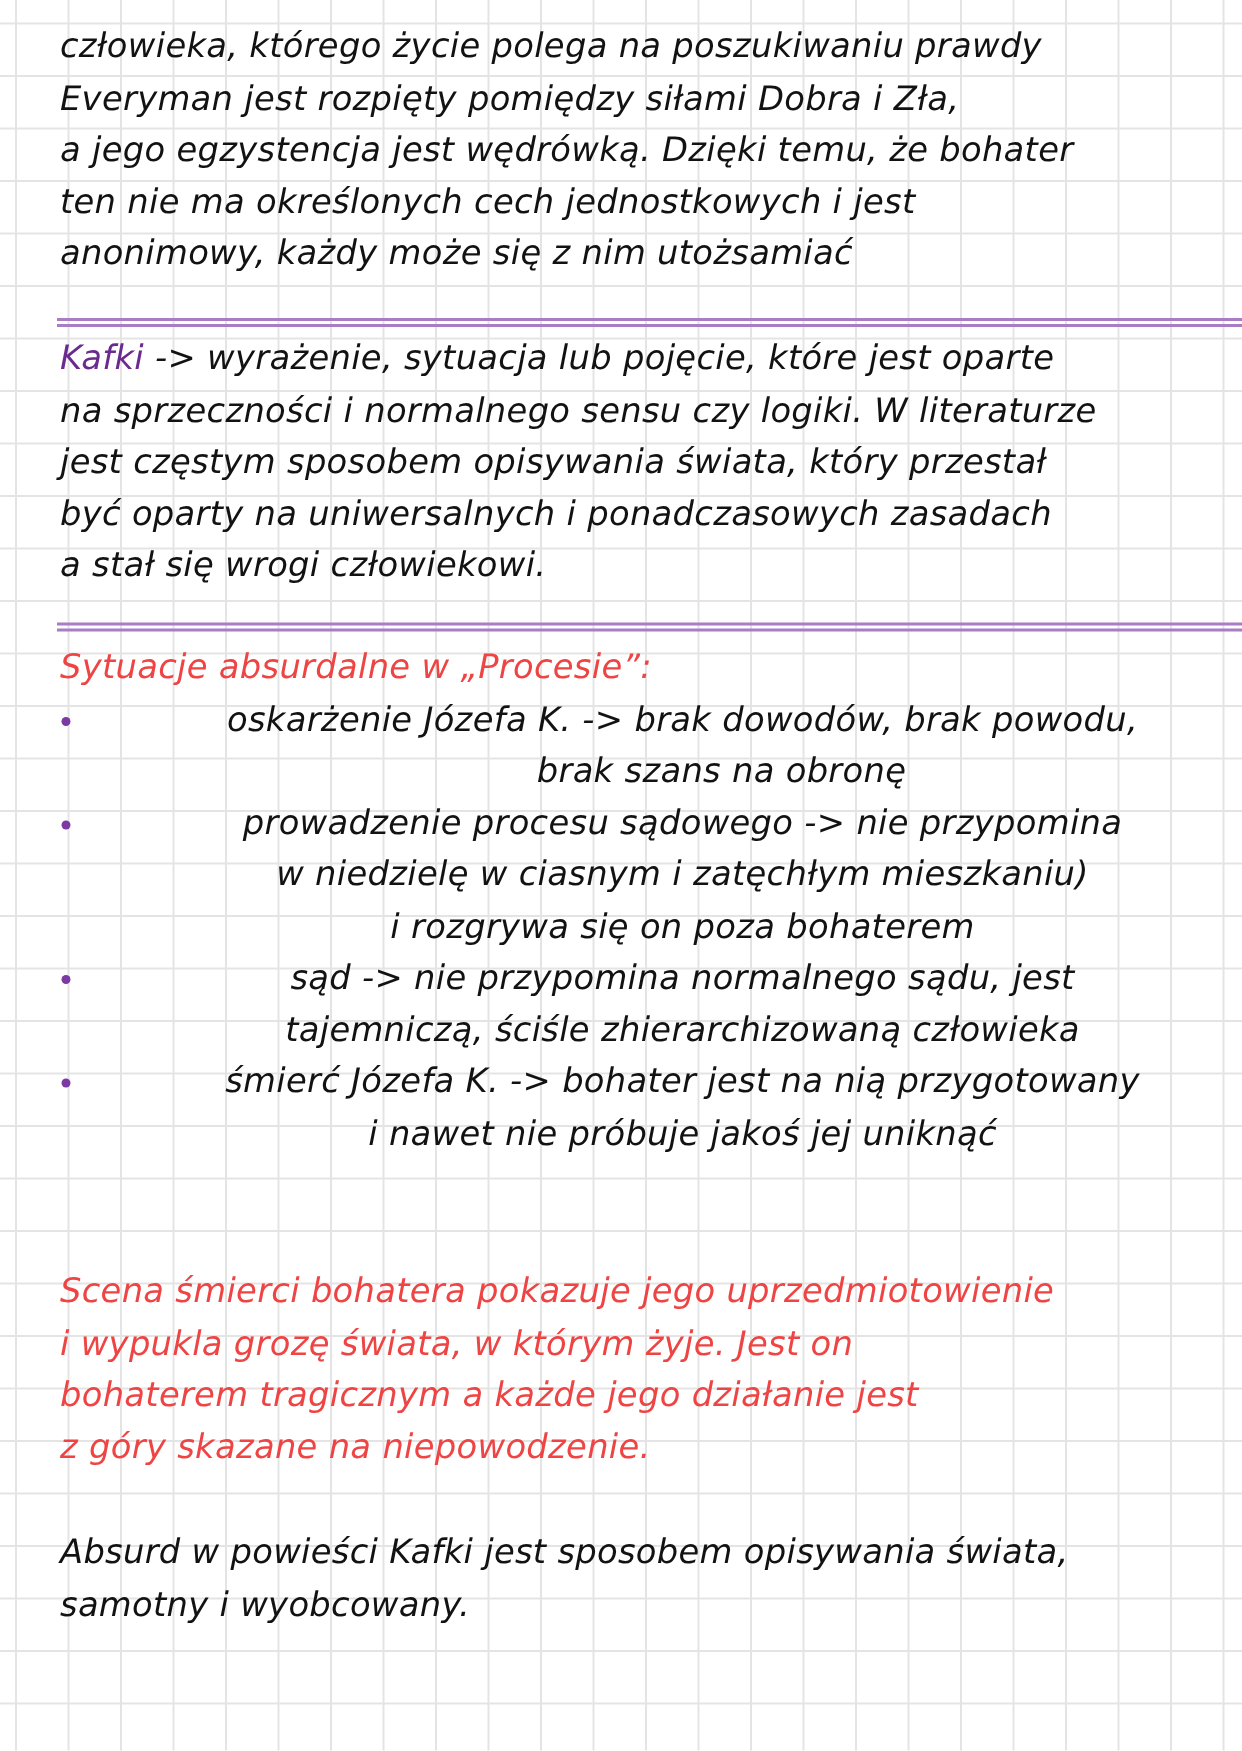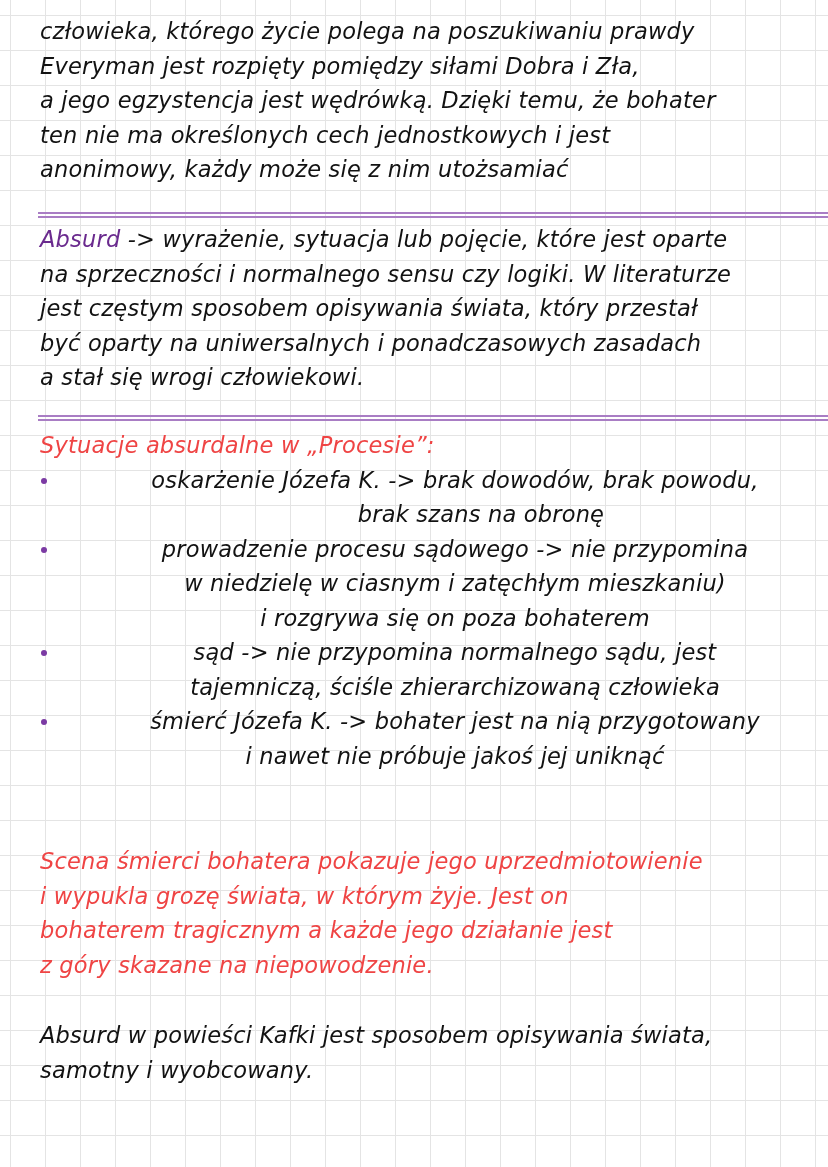--- a/index.html
+++ b/index.html
@@ -78,21 +78,21 @@
     <span class="line">człowieka, którego życie polega na poszukiwaniu prawdy</span>
     <span class="line">Everyman jest rozpięty pomiędzy siłami Dobra i Zła,</span>
     <span class="line">a jego egzystencja jest wędrówką. Dzięki temu, że bohater</span>
     <span class="line">ten nie ma określonych cech jednostkowych i jest</span>
     <span class="line">anonimowy, każdy może się z nim utożsamiać</span>
   </div>
 
   <div class="divider" style="top:212px;"></div>
 
   <div class="block ink-black" style="top:222px;">
-    <span class="line"><span class="term">Absurd</span><span> -&gt; wyrażenie, sytuacja lub pojęcie, które jest oparte</span></span>
+    <span class="line"><span class="term">Kafki</span><span> -&gt; wyrażenie, sytuacja lub pojęcie, które jest oparte</span></span>
     <span class="line">na sprzeczności i normalnego sensu czy logiki. W literaturze</span>
     <span class="line">jest częstym sposobem opisywania świata, który przestał</span>
     <span class="line">być oparty na uniwersalnych i ponadczasowych zasadach</span>
     <span class="line">a stał się wrogi człowiekowi.</span>
   </div>
 
   <div class="divider" style="top:415px;"></div>
 
   <div class="block" style="top:428px;">
     <span class="line ink-purple">Sytuacje absurdalne w „Procesie”:</span>

